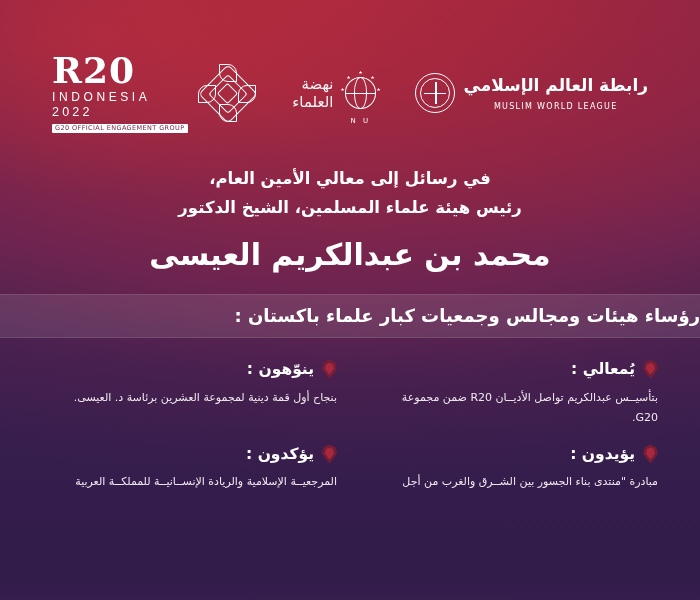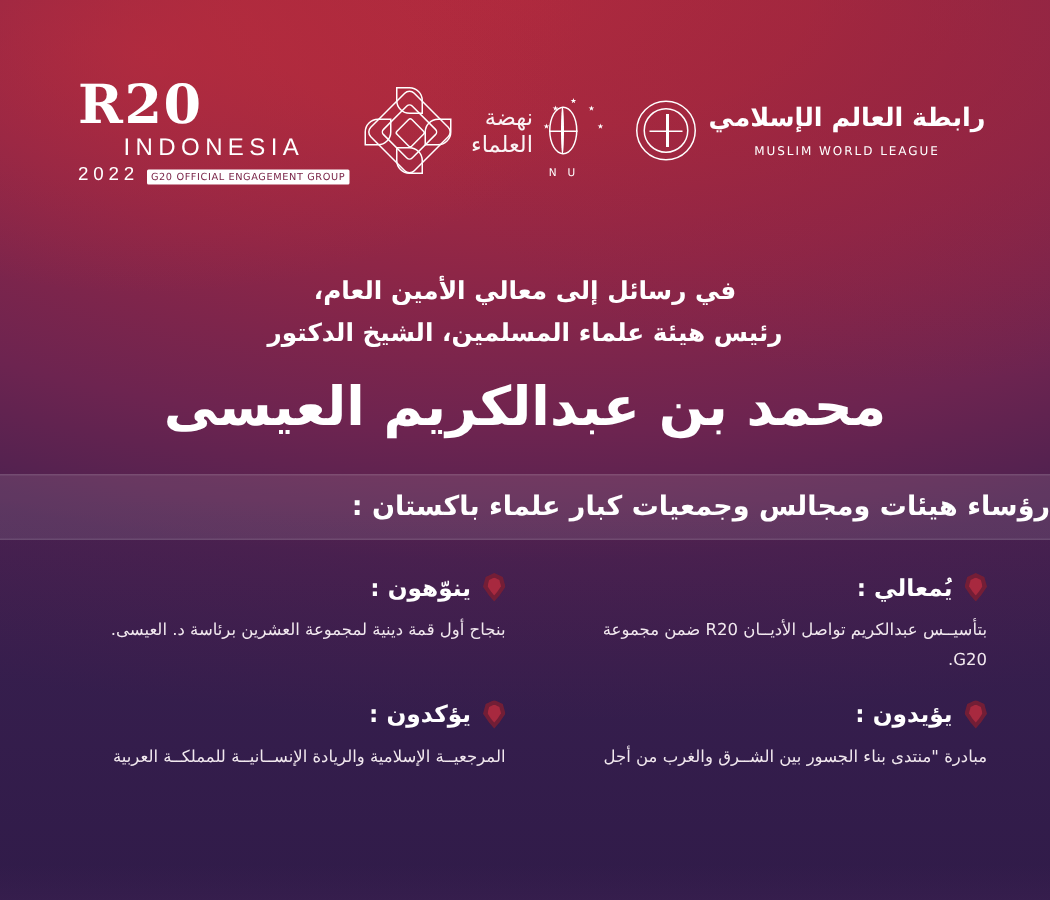--- a/index.html
+++ b/index.html
@@ -99,31 +99,31 @@
     color: #ffffff;
     line-height: 1;
   }
   .r20-text .main {
     font-size: 36px;
     font-weight: bold;
     letter-spacing: 1px;
     font-family: "DejaVu Serif", "Liberation Serif", serif;
   }
   .r20-text .sub {
-    font-size: 16px;
+    font-size: 12px;
     letter-spacing: 3.6px;
     margin-top: 3px;
     font-family: "Liberation Sans", sans-serif;
-    text-align: center;
   }
   .r20-text .year-row {
     display: flex;
-    align-items: flex-end;
+    align-items: flex-start;
     gap: 5px;
     margin-top: 3px;
+    flex-direction: column;
   }
   .r20-text .year {
     font-size: 12.5px;
     letter-spacing: 3.2px;
     font-family: "Liberation Sans", sans-serif;
   }
   .r20-text .year-tag {
     font-size: 6.5px;
     letter-spacing: 0.4px;
     background: #ffffff;
@@ -260,32 +260,32 @@
     width: 1.2px;
     background: #fff;
   }
 
   
   .headline {
     position: relative;
     z-index: 3;
     text-align: center;
     color: #ffffff;
-    margin-top: 57px;
+    margin-top: 32px;
     padding: 0 60px;
   }
   .headline .line1,
   .headline .line2 {
     font-size: 16.5px;
     font-weight: bold;
     line-height: 1.75;
     letter-spacing: 0;
   }
   .headline .name {
-    font-size: 36px;
+    font-size: 30px;
     font-weight: bold;
     margin-top: 12px;
     letter-spacing: 0;
     line-height: 1.3;
   }
 
   
   .subtitle-bar {
     position: relative;
     z-index: 3;

